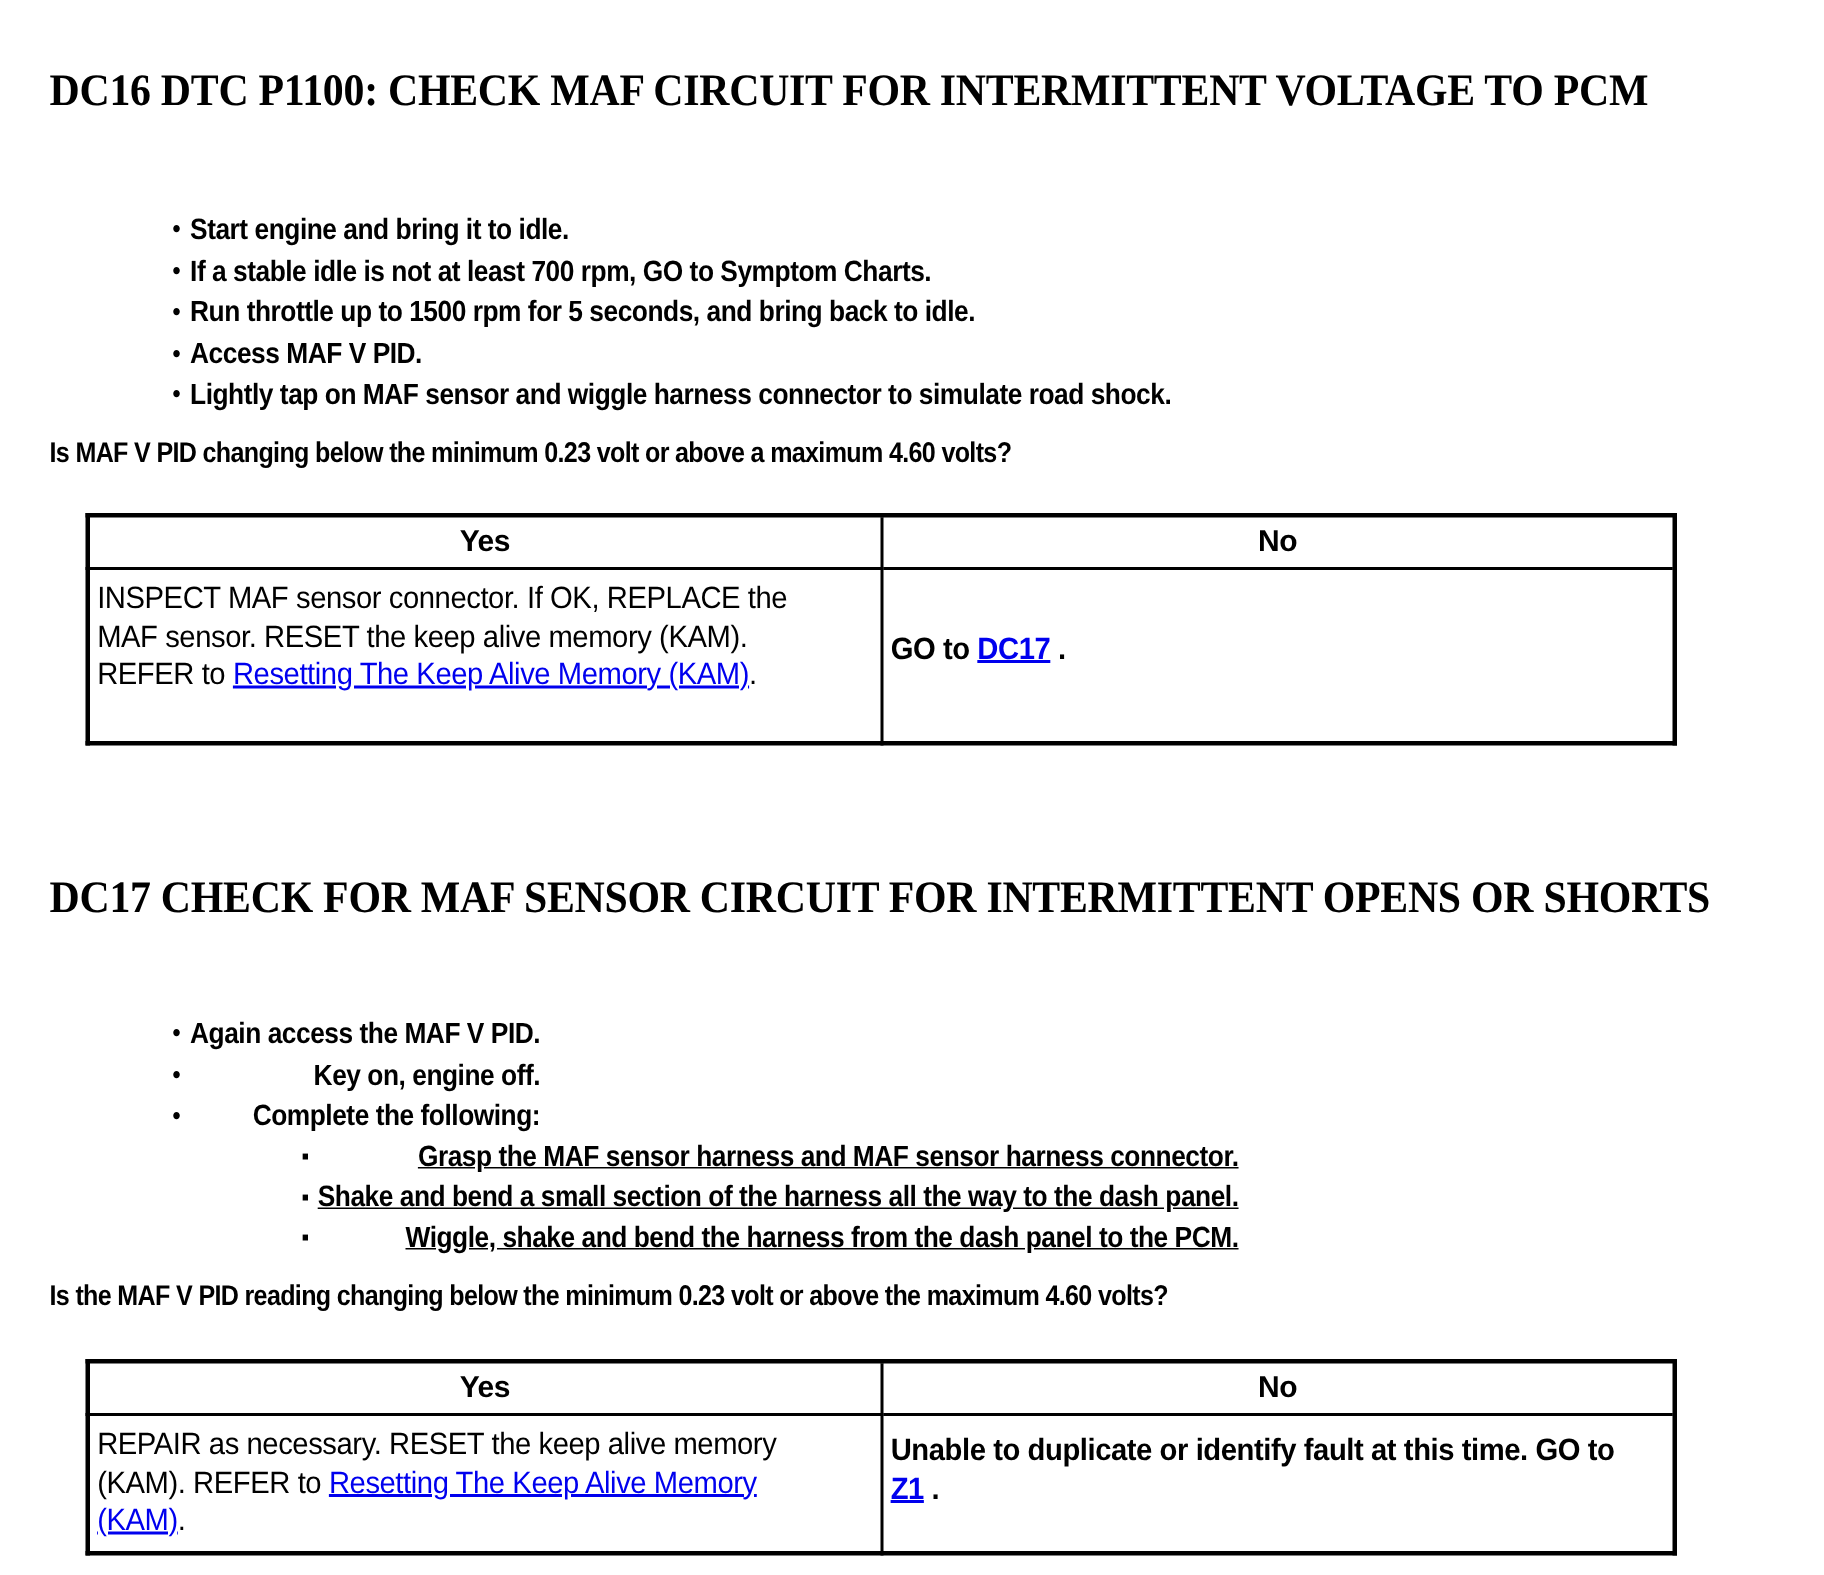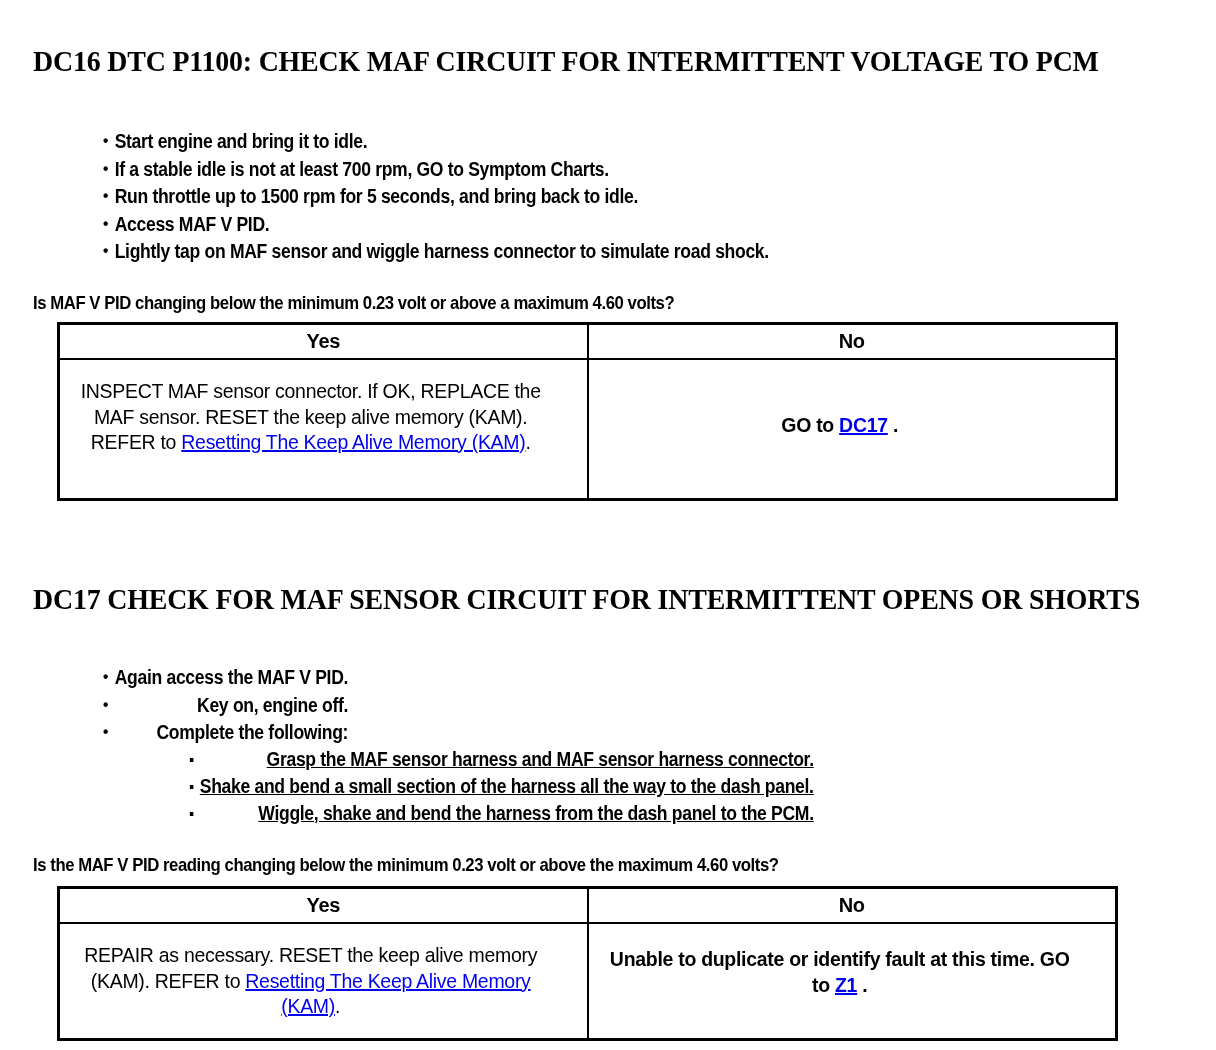--- a/index.html
+++ b/index.html
@@ -43,21 +43,21 @@
   }
   #title-dc17 {
     left: 33px;
     top: 560px;
     width: 1195px;
   }
 
   
   .bullet-list {
     position: absolute;
-    margin: 0;
+    margin: 12px;
     padding: 0;
     list-style: none;
   }
   .bullet-item {
     position: relative;
     font-family: "Liberation Sans", sans-serif;
     font-weight: bold;
     font-size: 19.5px;
     line-height: 27.5px;
     letter-spacing: -0.35px;
@@ -123,40 +123,40 @@
   #question-dc16 { left: 33px; top: 292px; }
   #question-dc17 { left: 33px; top: 854px; }
 
   
   .decision-table {
     position: absolute;
     border-collapse: collapse;
     table-layout: fixed;
     border: 3px solid #000;
     background: #fff;
+    margin-top: 20px;
   }
   #table-dc16 {
     left: 57px;
     top: 322px;
     width: 1058px;
   }
   #table-dc17 {
     left: 57px;
     top: 886px;
     width: 1058px;
   }
   .decision-table col.col-yes { width: 529px; }
   .decision-table col.col-no  { width: 529px; }
 
   .decision-table th,
   .decision-table td {
     border: 2px solid #000;
     vertical-align: top;
-    padding: 12px;
-    text-align: center;
+    padding: 0;
   }
   .decision-table th {
     font-family: "Liberation Sans", sans-serif;
     font-weight: bold;
     font-size: 20px;
     text-align: center;
     height: 33px;
     line-height: 33px;
     letter-spacing: -0.3px;
     padding: 0;

